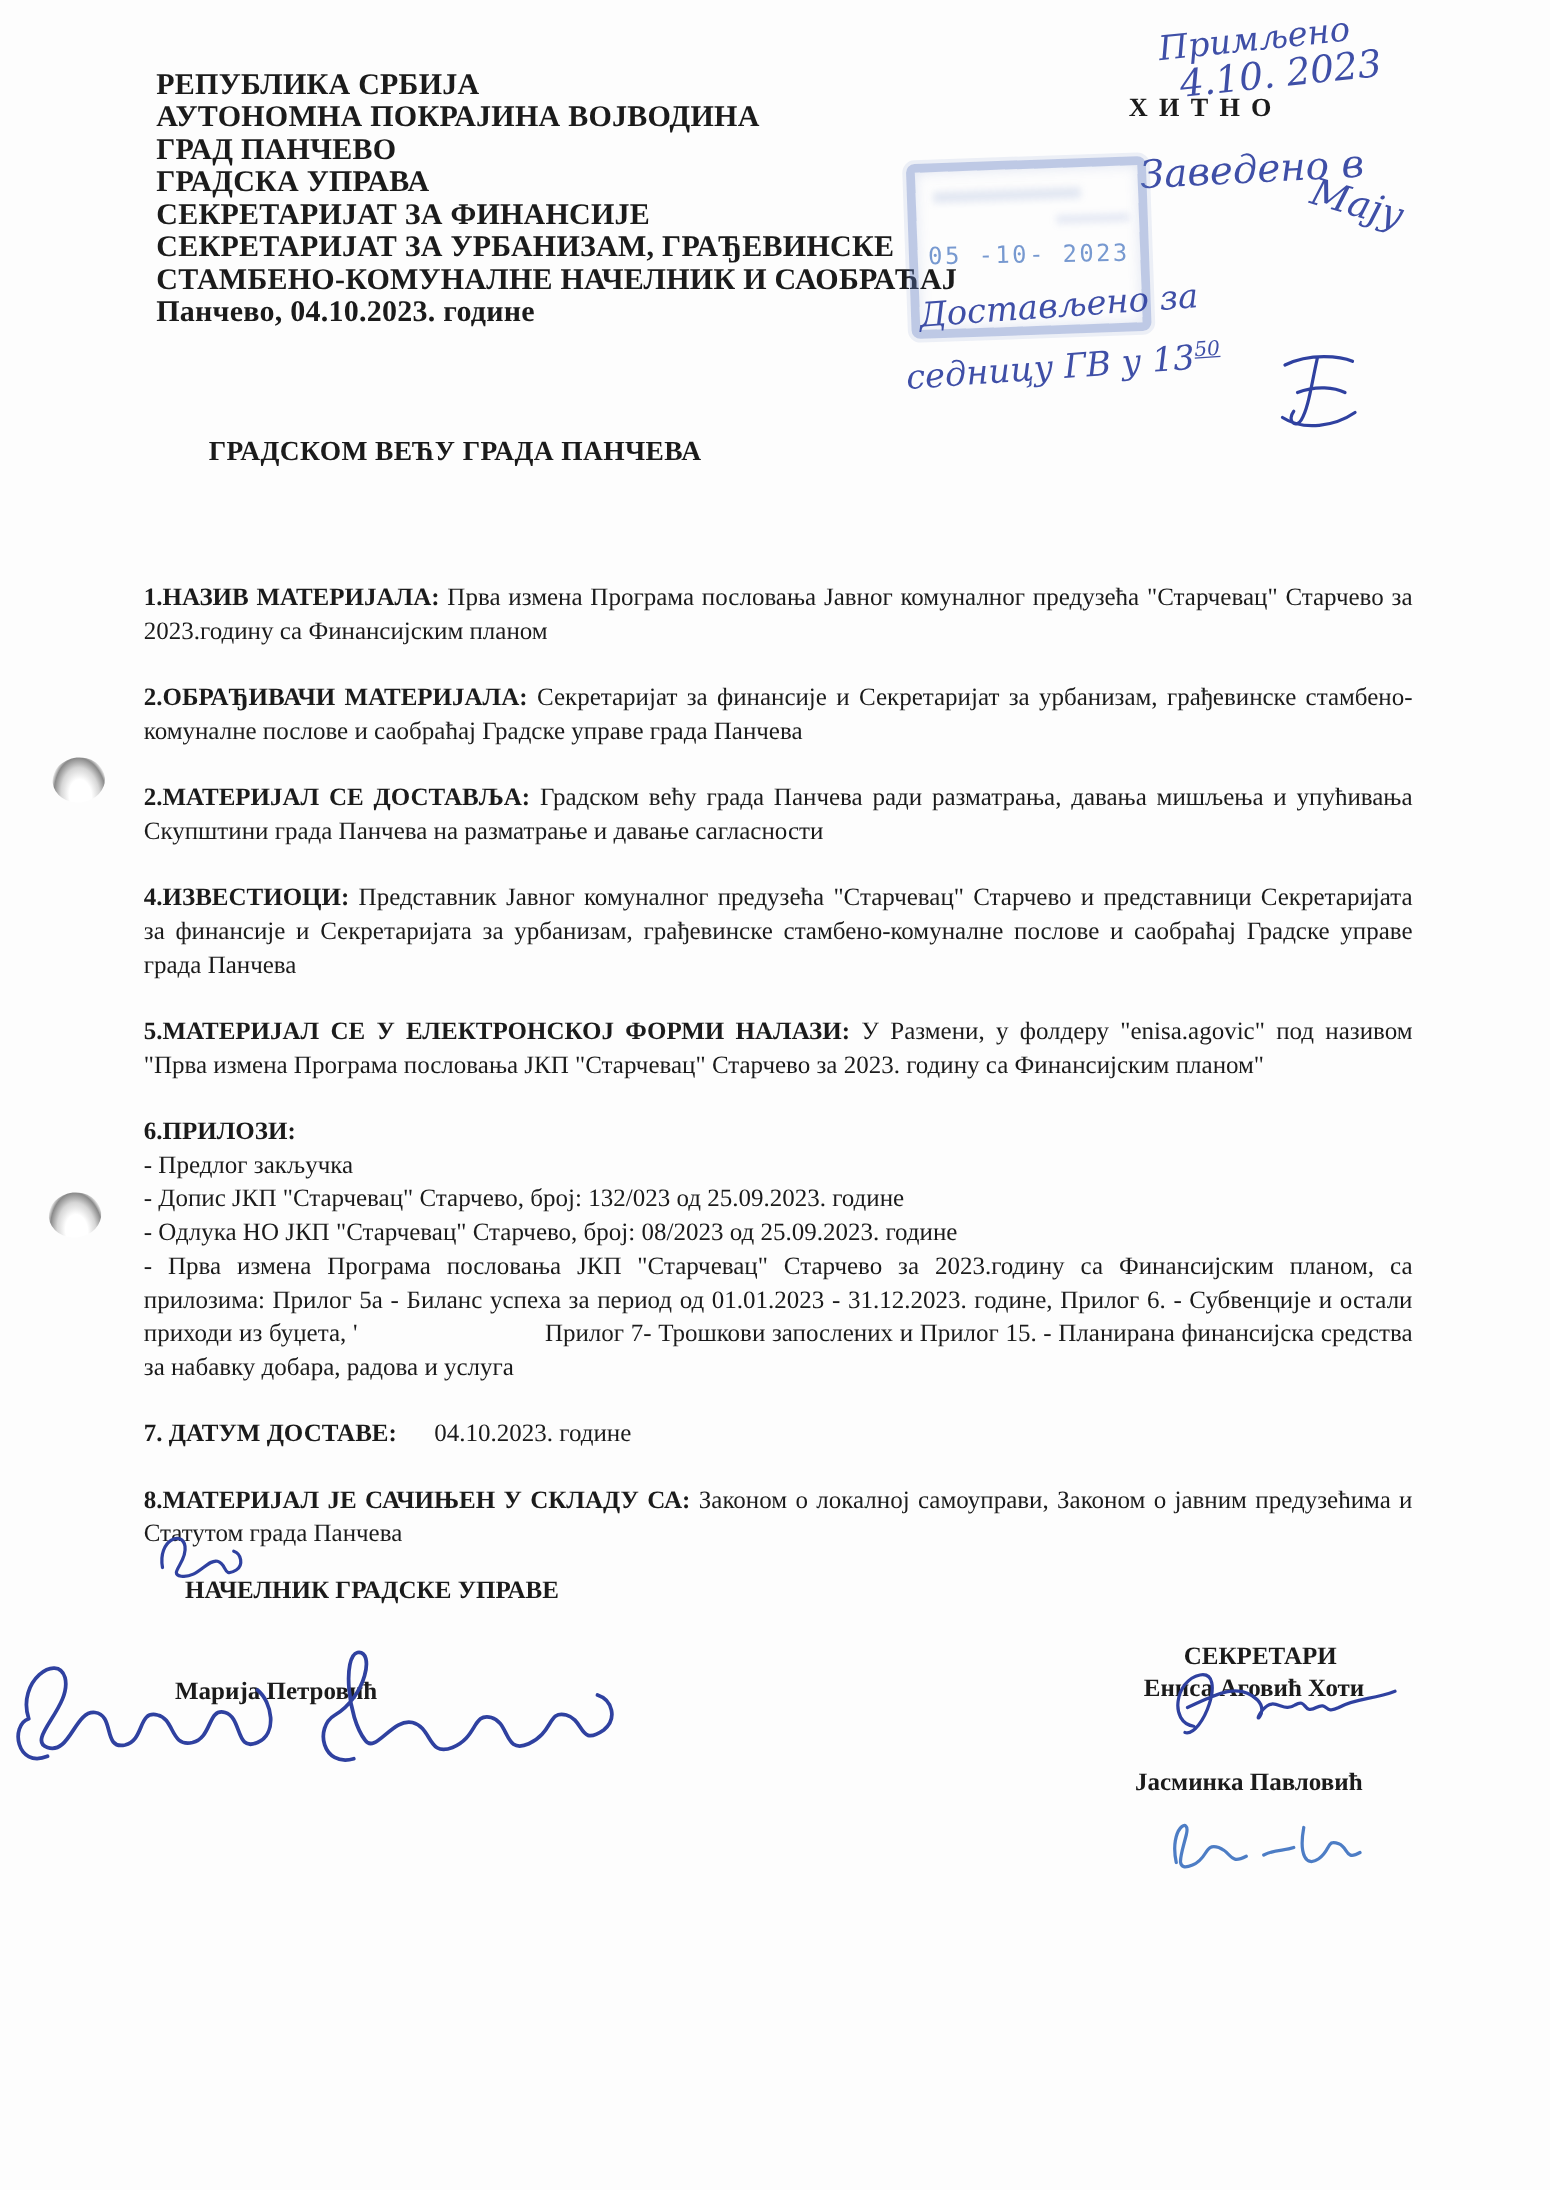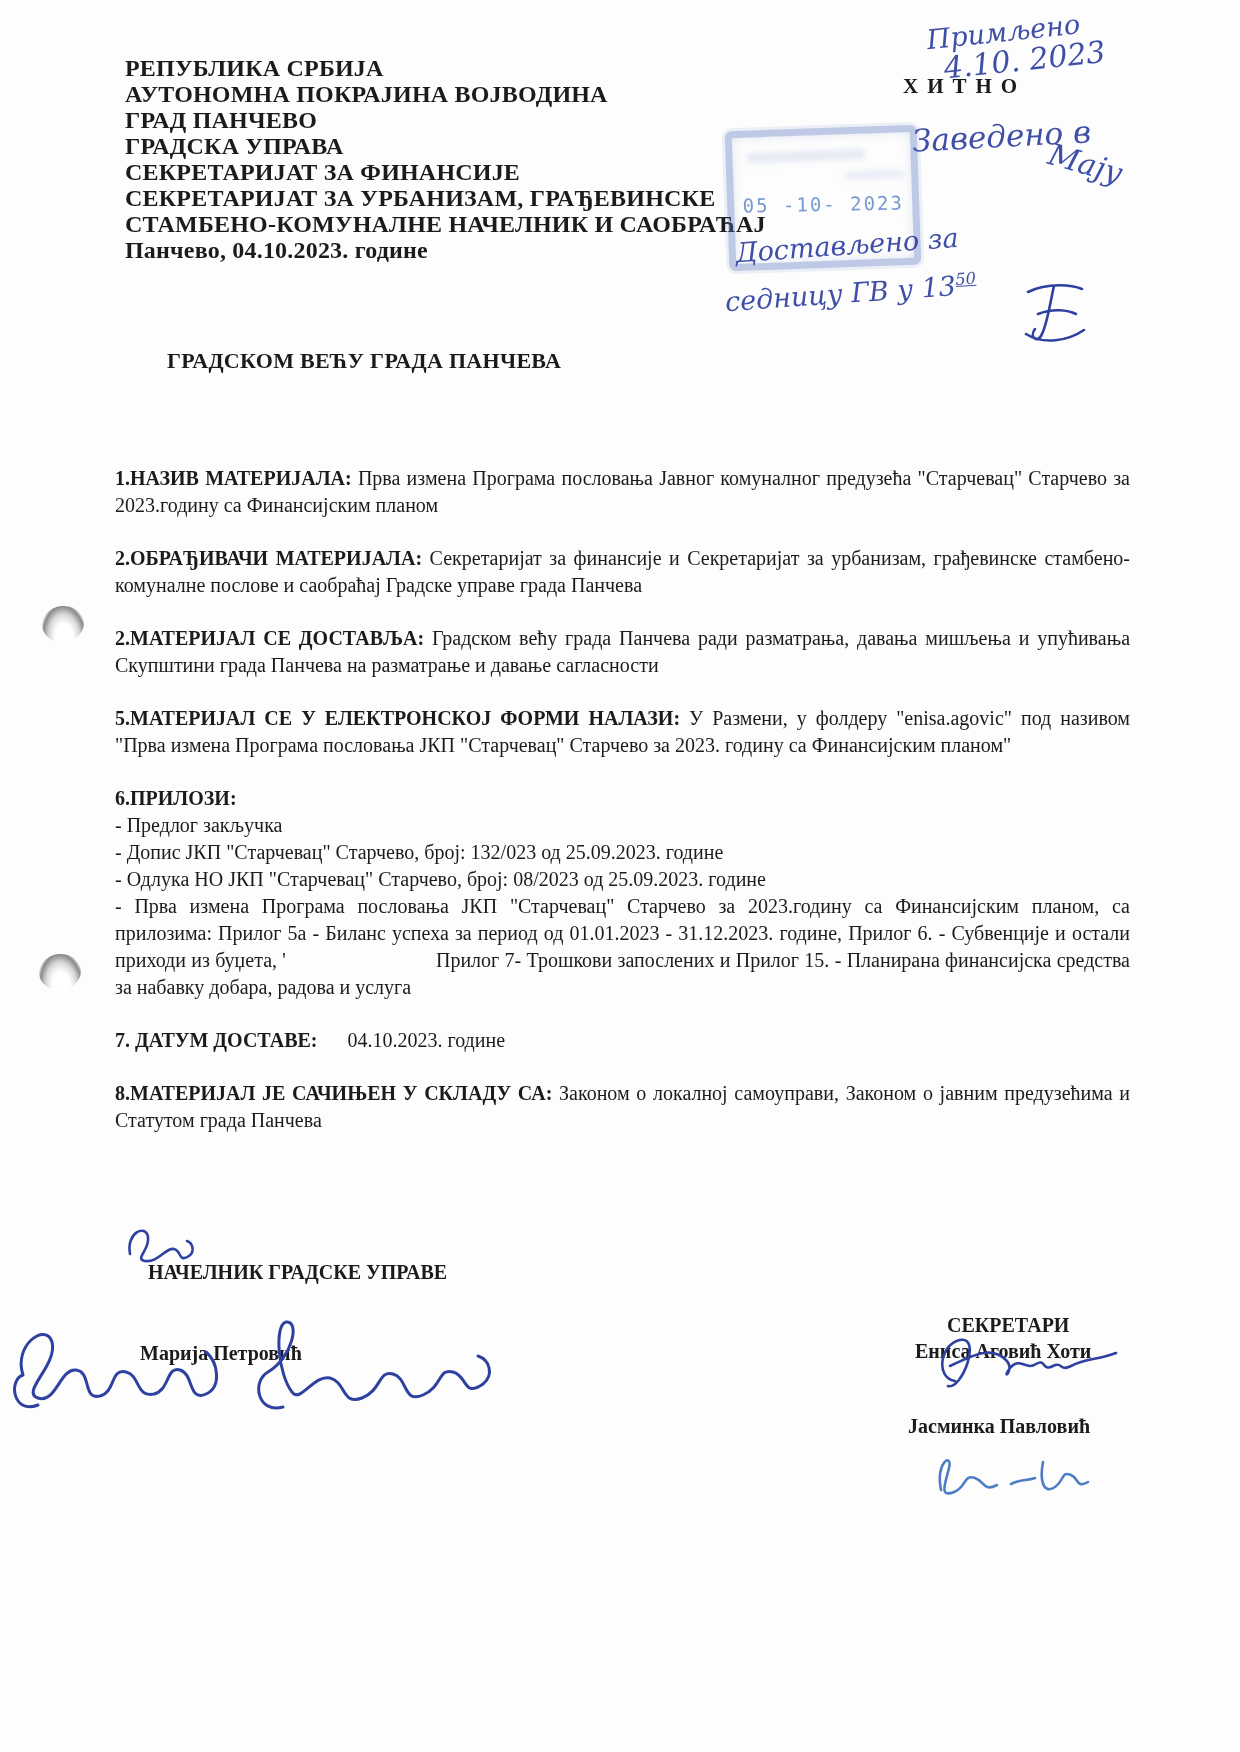--- a/index.html
+++ b/index.html
@@ -103,20 +103,21 @@
   <svg class="sig" style="left:1018px; top:276px; width:74px; height:70px;" viewBox="0 0 74 70">
     <path d="M10,16 C30,6 55,9 64,13 M36,10 C31,32 29,50 23,60 C19,67 11,61 17,53 M20,38 C35,32 50,34 58,38 M8,58 C25,69 50,65 66,54" stroke="#2f41a0" stroke-width="2.6"></path>
   </svg>
 
   <div class="recipient">ГРАДСКОМ ВЕЋУ ГРАДА ПАНЧЕВА</div>
 
   <div class="body">
     <p><span class="lbl">1.НАЗИВ МАТЕРИЈАЛА:</span> <span>Прва измена Програма пословања Јавног комуналног предузећа "Старчевац" Старчево за 2023.годину са Финансијским планом</span></p>
     <p><span class="lbl">2.ОБРАЂИВАЧИ МАТЕРИЈАЛА:</span> <span>Секретаријат за финансије и Секретаријат за урбанизам, грађевинске стамбено-комуналне послове и саобраћај Градске управе града Панчева</span></p>
     <p><span class="lbl">2.МАТЕРИЈАЛ СЕ ДОСТАВЉА:</span> <span>Градском већу града Панчева ради разматрања, давања мишљења и упућивања Скупштини града Панчева на разматрање и давање сагласности</span></p>
+    <p><span class="lbl">4.ИЗВЕСТИОЦИ:</span> <span>Представник Јавног комуналног предузећа "Старчевац" Старчево и представници Секретаријата за финансије и Секретаријата за урбанизам, грађевинске стамбено-комуналне послове и саобраћај Градске управе града Панчева</span></p>
     <p><span class="lbl">5.МАТЕРИЈАЛ СЕ У ЕЛЕКТРОНСКОЈ ФОРМИ НАЛАЗИ:</span> <span>У Размени, у фолдеру "enisa.agovic" под називом "Прва измена Програма пословања ЈКП "Старчевац" Старчево за 2023. годину са Финансијским планом"</span></p>
 
     <div class="attach">
       <p class="lbl">6.ПРИЛОЗИ:</p>
       <p>- Предлог закључка</p>
       <p>- Допис ЈКП "Старчевац" Старчево, број: 132/023 од 25.09.2023. године</p>
       <p>- Одлука НО ЈКП "Старчевац" Старчево, број: 08/2023 од 25.09.2023. године</p>
       <p><span>- Прва измена Програма пословања ЈКП "Старчевац" Старчево за 2023.годину са Финансијским планом, са прилозима: Прилог 5а - Биланс успеха за период од 01.01.2023 - 31.12.2023. године, Прилог 6. - Субвенције и остали приходи из буџета, '</span><span class="midgap"></span><span>Прилог 7- Трошкови запослених и Прилог 15. - Планирана финансијска средства за набавку добара, радова и услуга</span></p>
     </div>
 

